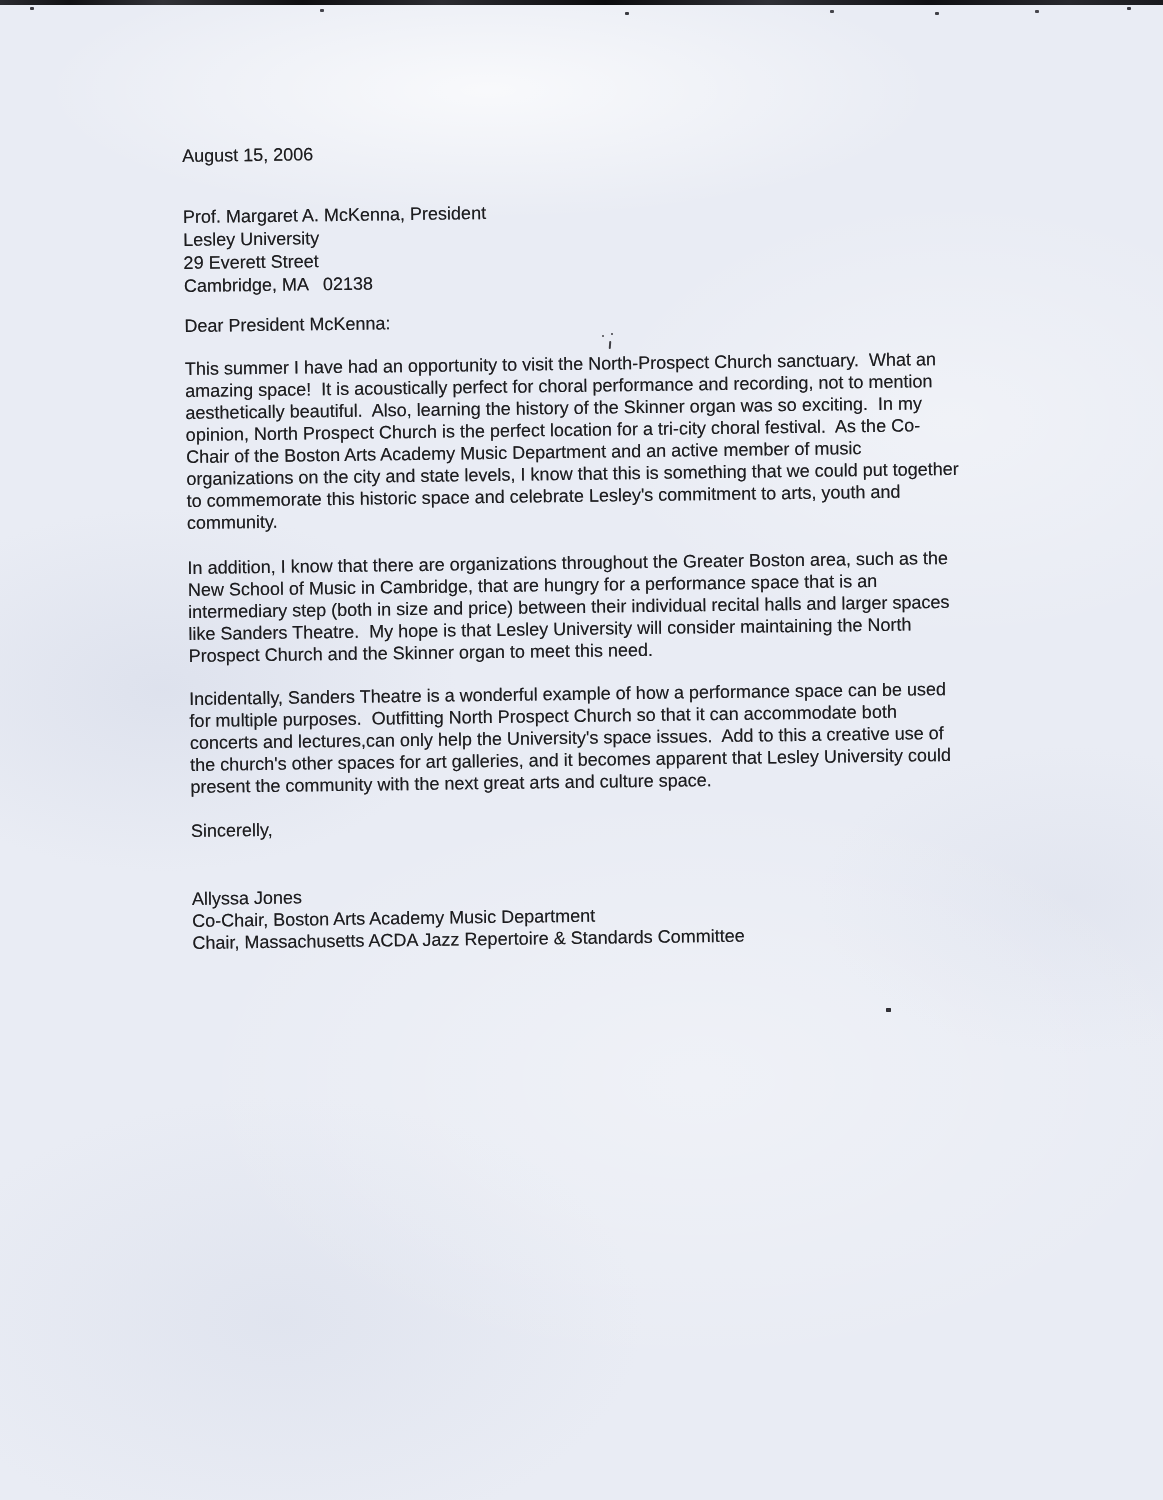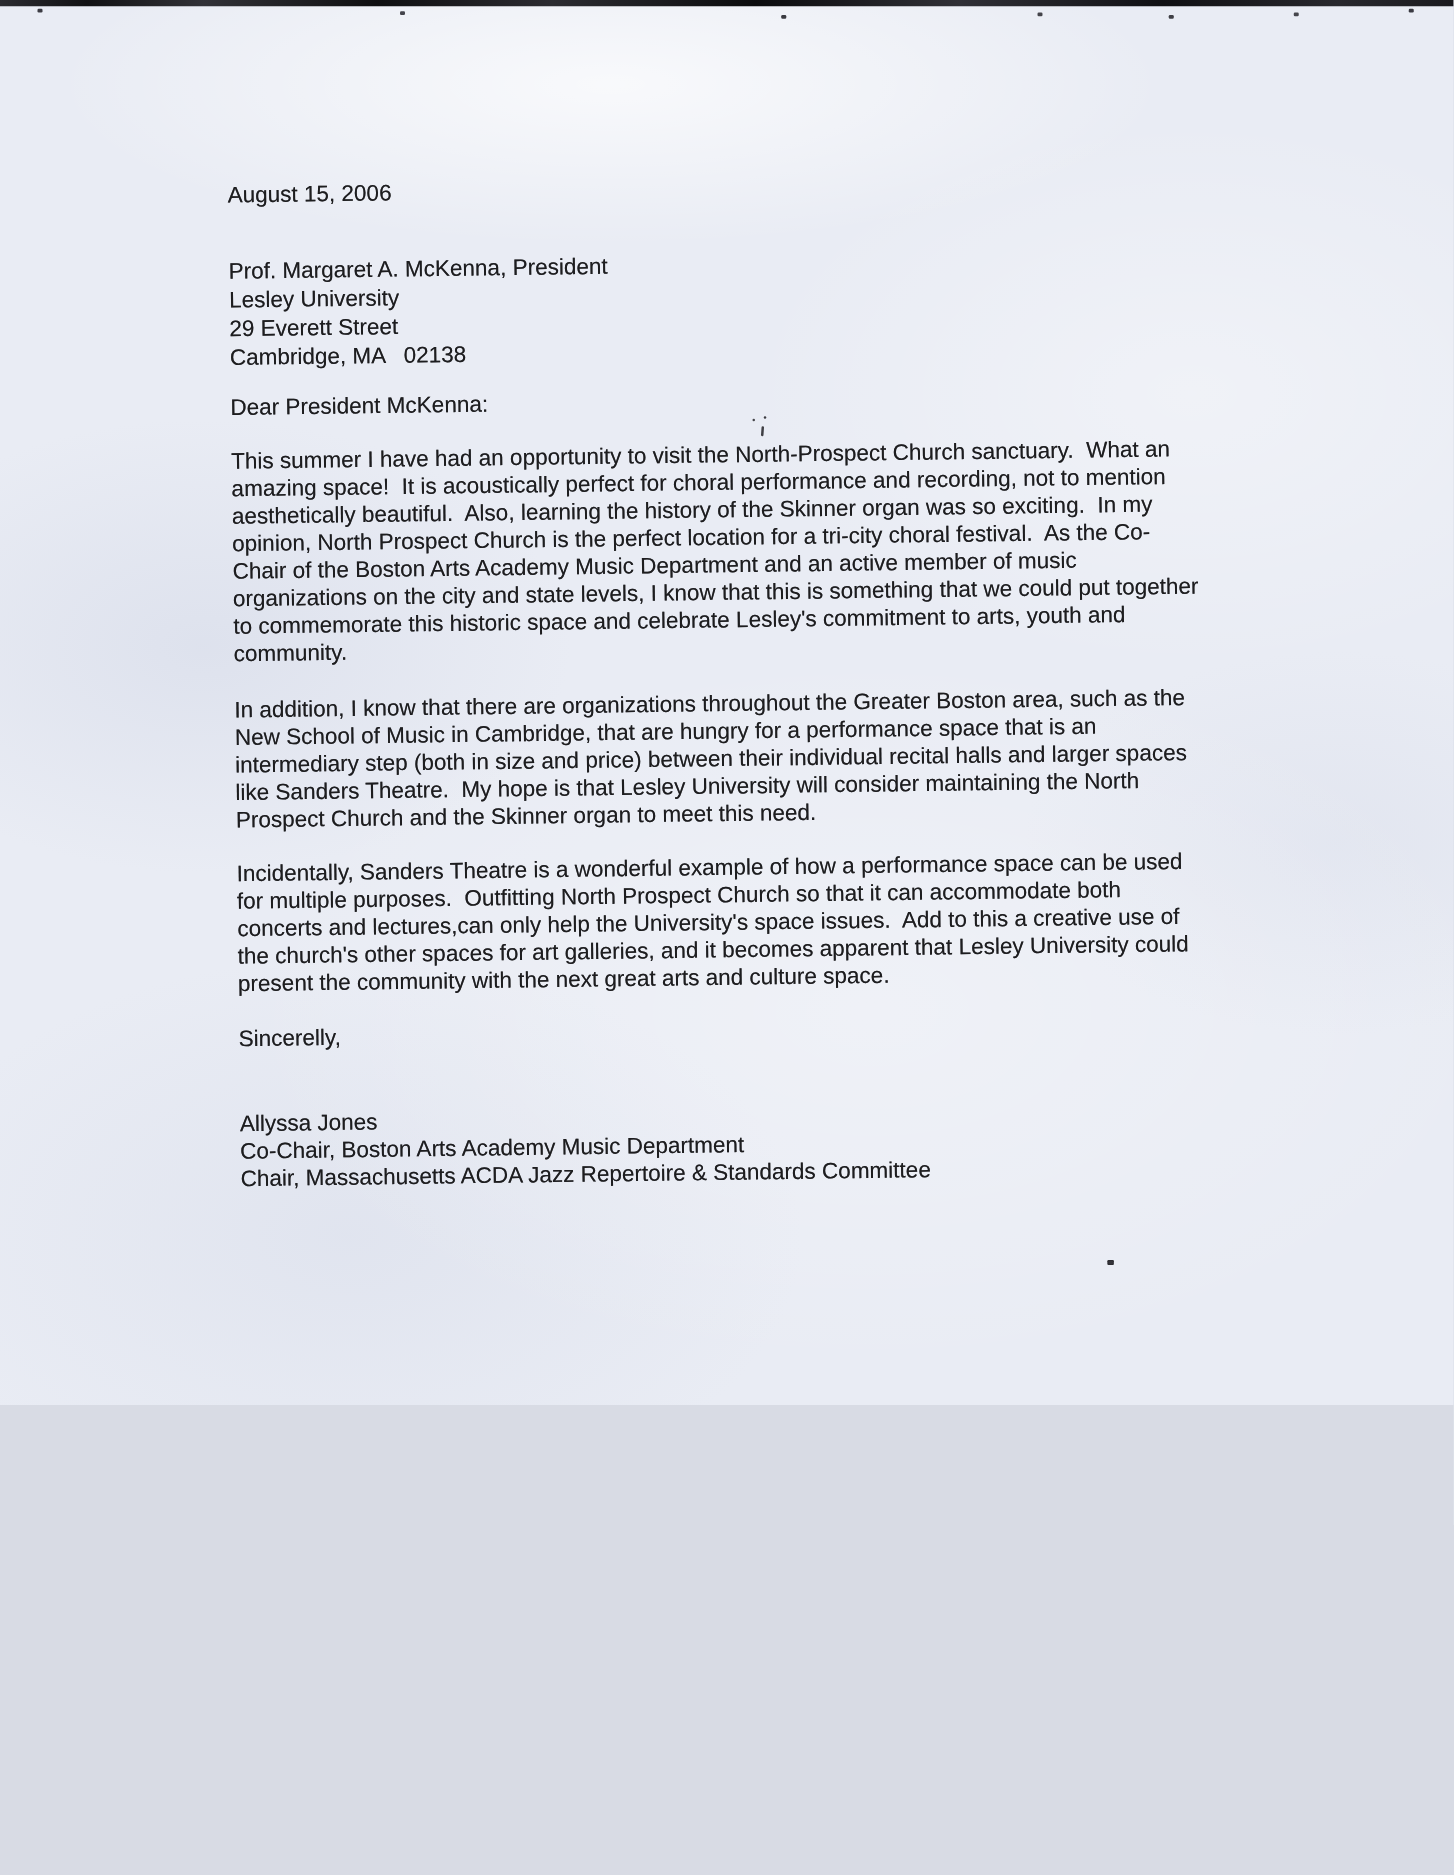--- a/index.html
+++ b/index.html
@@ -1,20 +1,20 @@
 <!DOCTYPE html>
 <html><head>
 <meta charset="utf-8">
 <style>
   html, body { margin: 0; padding: 0; background: #d8dbe4; }
 
   .page {
     position: relative;
     width: 1163px;
-    height: 1124px;
+    height: 1500px;
     overflow: hidden;
     background-color: #e9ecf4;
     background-image:
       radial-gradient(ellipse 620px 180px at 42% 6%,  rgba(255,255,255,0.70), rgba(255,255,255,0) 72%),
       radial-gradient(ellipse 520px 320px at 82% 28%, rgba(255,255,255,0.32), rgba(255,255,255,0) 70%),
       radial-gradient(ellipse 420px 260px at 14% 46%, rgba(203,209,226,0.38), rgba(203,209,226,0) 70%),
       radial-gradient(ellipse 740px 420px at 60% 72%, rgba(255,255,255,0.28), rgba(255,255,255,0) 70%),
       radial-gradient(ellipse 520px 320px at 24% 88%, rgba(206,212,228,0.32), rgba(206,212,228,0) 70%),
       radial-gradient(ellipse 360px 220px at 92% 60%, rgba(210,215,230,0.30), rgba(210,215,230,0) 70%);
     font-family: "Liberation Sans", sans-serif;

